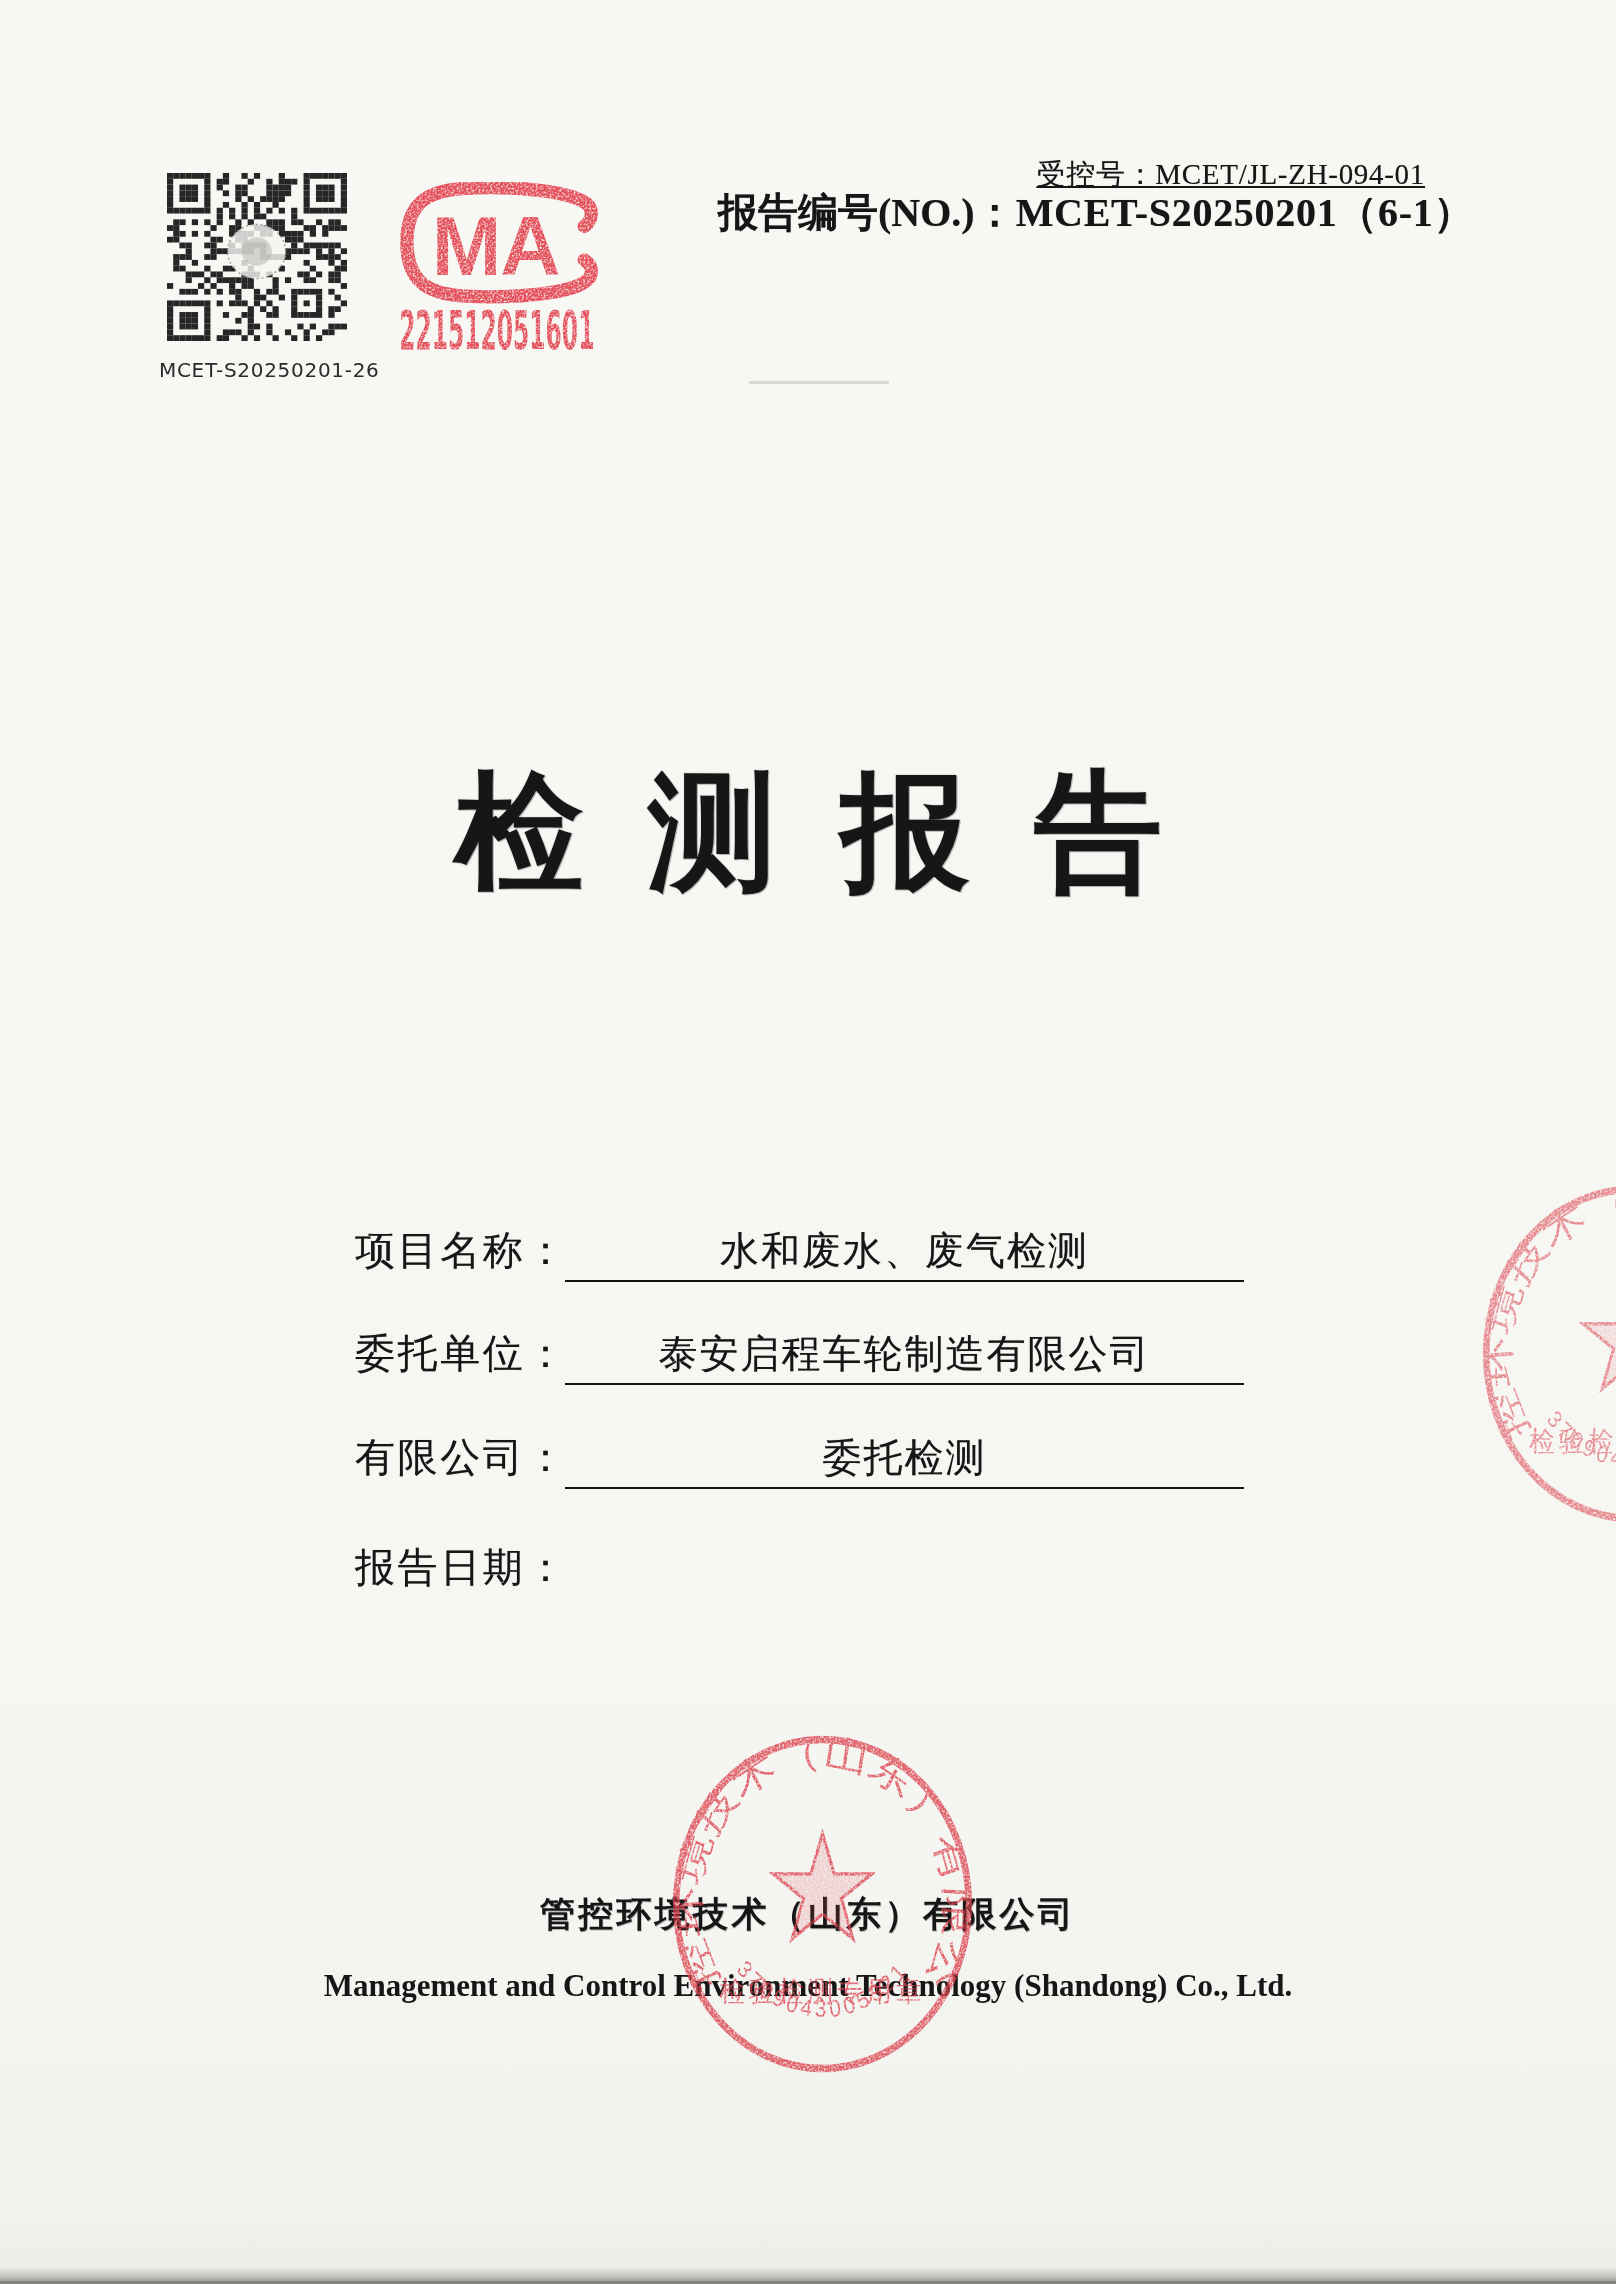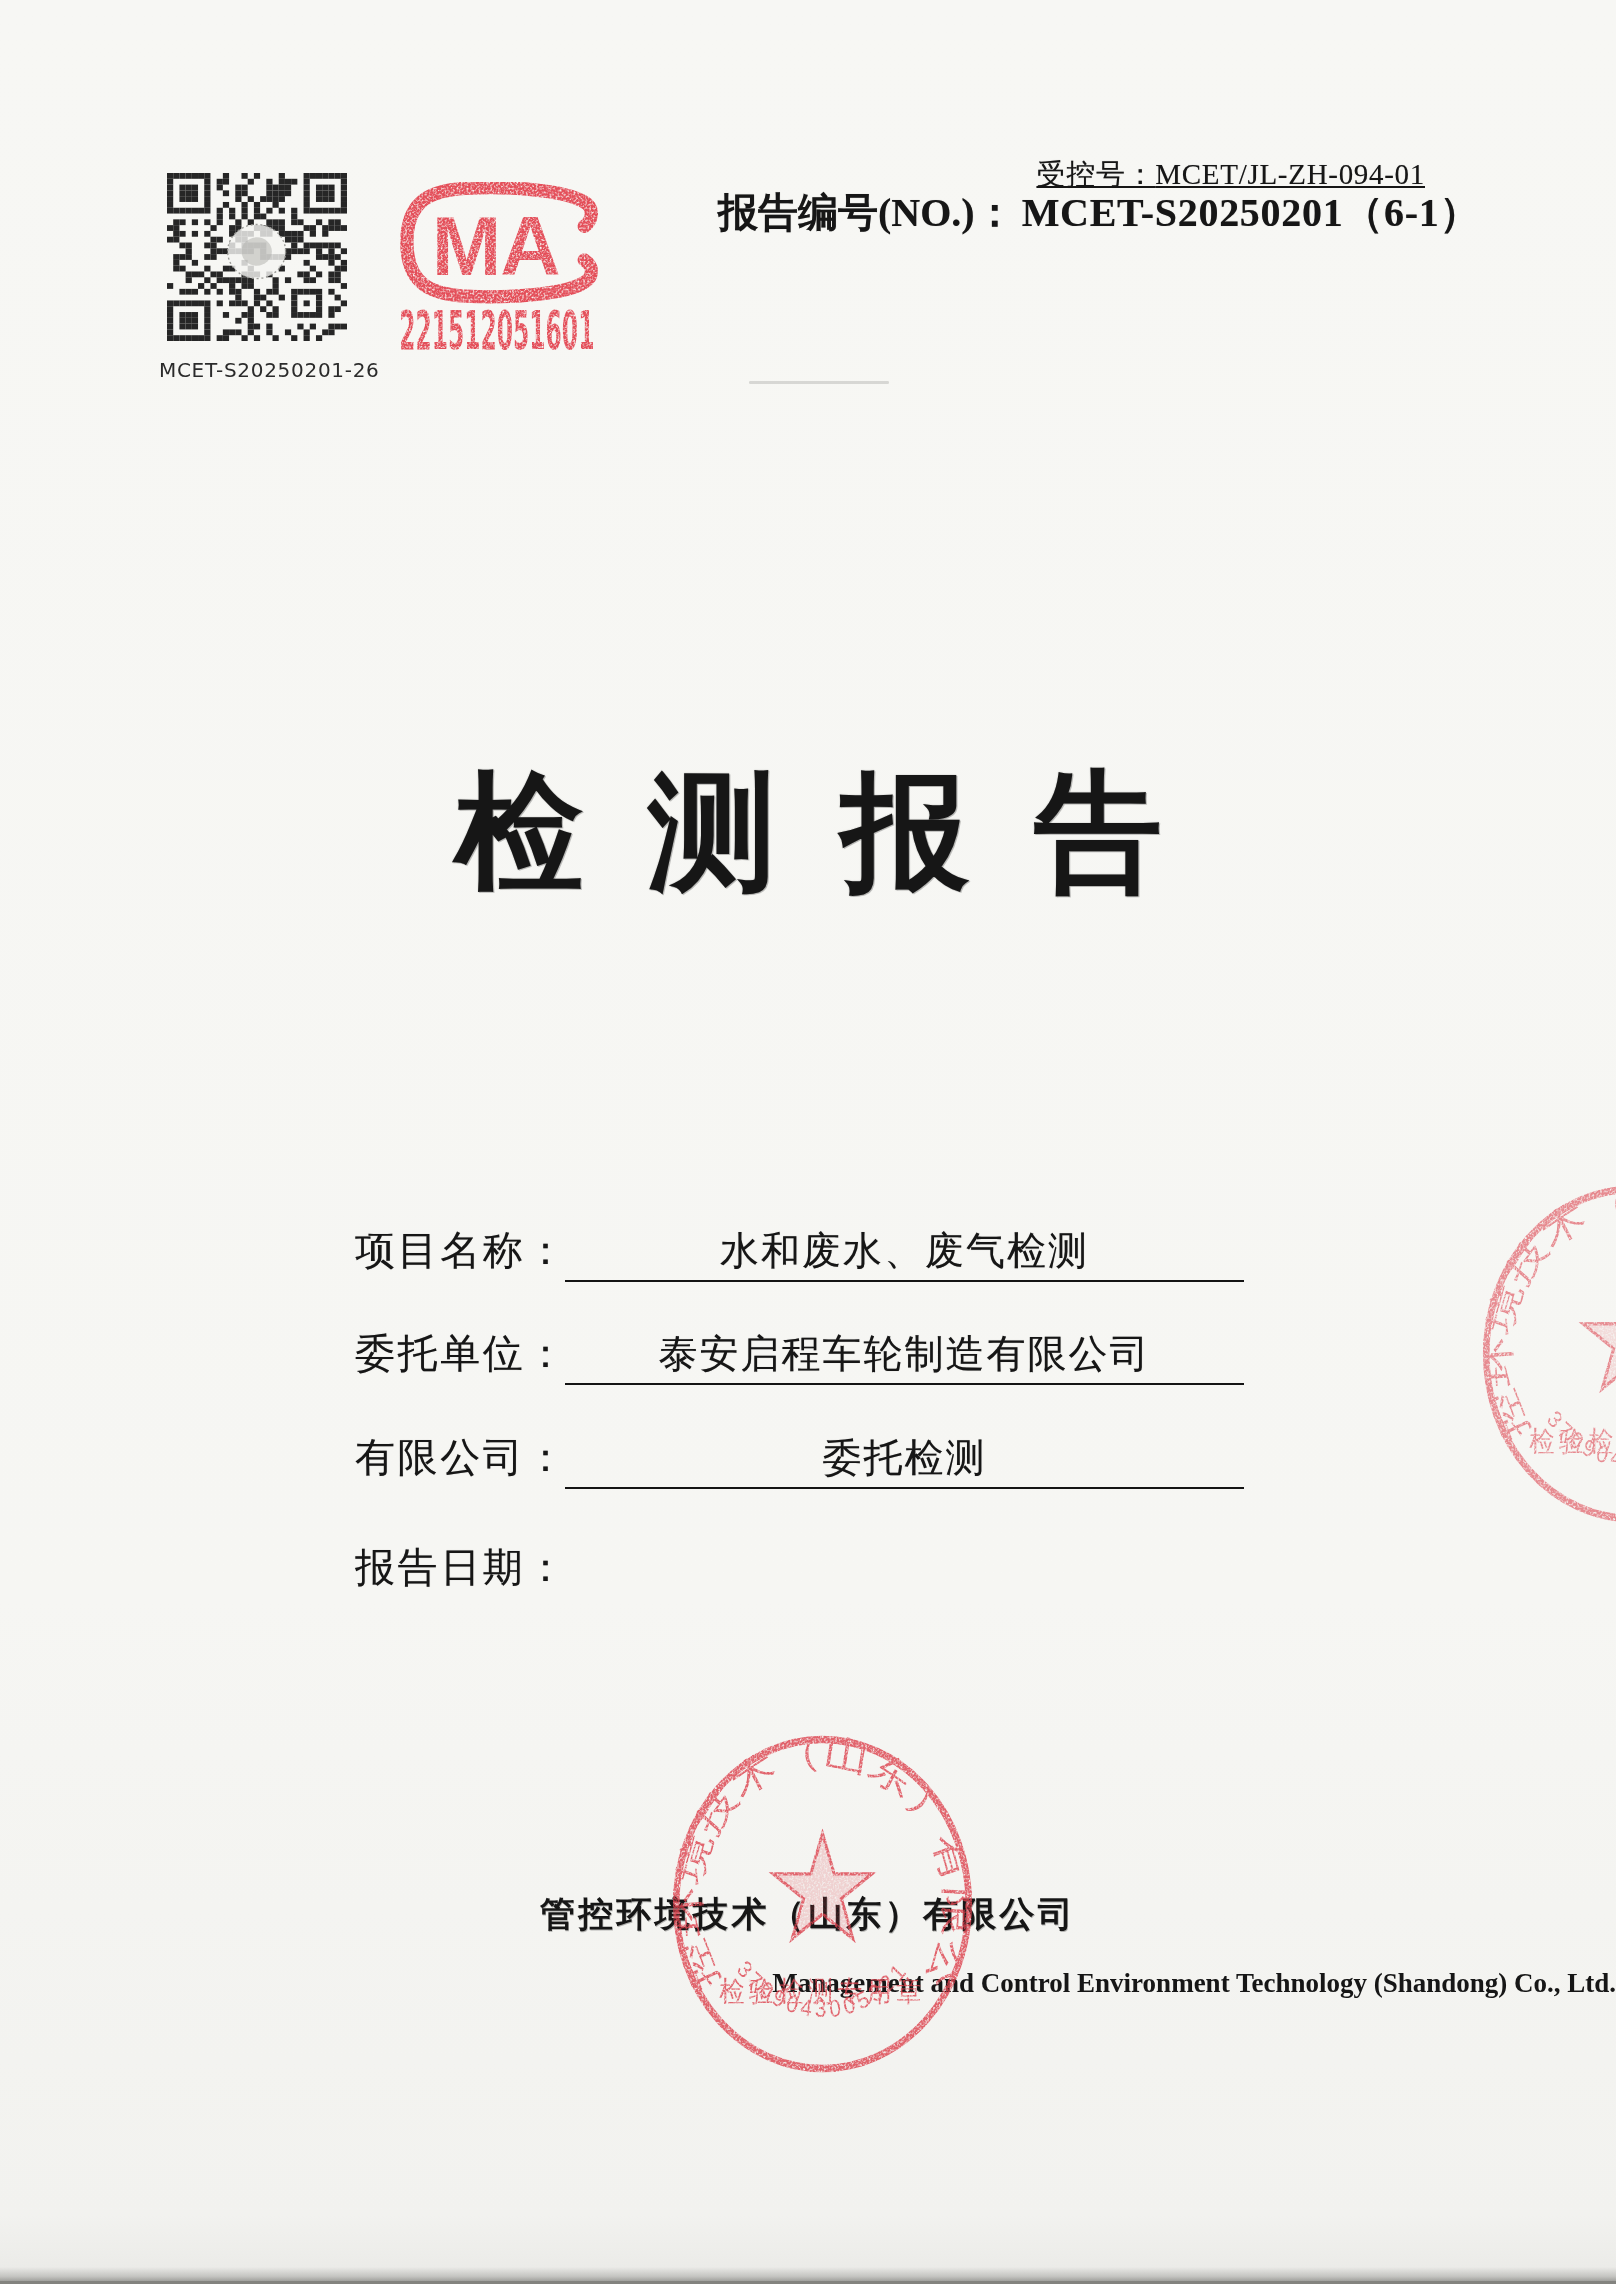--- a/index.html
+++ b/index.html
@@ -17,21 +17,21 @@
   
   .ctrl-line {
     position:absolute; top:155px; right:191px;
     font-size:29px; letter-spacing:0.7px; white-space:nowrap;text-decoration:underline;
   }
   .ctrl-line .lab { font-family:"Liberation Serif",serif; }
   .repno-line {
     position:absolute; top:185px; left:718px;
     font-size:40px; font-weight:700; white-space:nowrap; letter-spacing:0px;
   }
-  .repno-line .val { margin-left:7px; letter-spacing:0.7px; }
+  .repno-line .val { margin-left:1px; letter-spacing:0.7px; }
 
   
   #qr-wrap { position:absolute; left:167px; top:173px; width:180px; height:168px; }
   .qr-caption {
     position:absolute; left:159px; top:358px; width:195px;
     font-family:"DejaVu Sans",sans-serif;
     font-size:20px; color:#2b2b2b; letter-spacing:0.7px; white-space:nowrap;
   }
 
   
@@ -67,21 +67,21 @@
 
   
   .company-cn {
     position:absolute; top:1891px; left:0; width:100%;
     text-align:center; font-size:35px; font-weight:700;
     letter-spacing:3.3px; white-space:nowrap;
     text-shadow:0.7px 0.7px 0 rgba(30,30,30,.3);
   }
   .company-en {
     position:absolute; top:1968px; left:0; width:100%;
-    text-align:right; font-size:27px; font-weight:700; letter-spacing:0px; white-space:nowrap;
+    text-align:center; font-size:31px; font-weight:700; letter-spacing:0px; white-space:nowrap;
   }
 
   
   #seal-bottom { position:absolute; left:666px; top:1728px; width:313px; height:352px; opacity:.82; }
   #seal-edge   { position:absolute; left:1476px; top:1178px; width:313px; height:352px; opacity:.6; }
 
   
   .smudge {
     position:absolute; left:749px; top:381px; width:140px; height:2.6px;
     background:#c9c9c6; opacity:.7; border-radius:1.3px;

